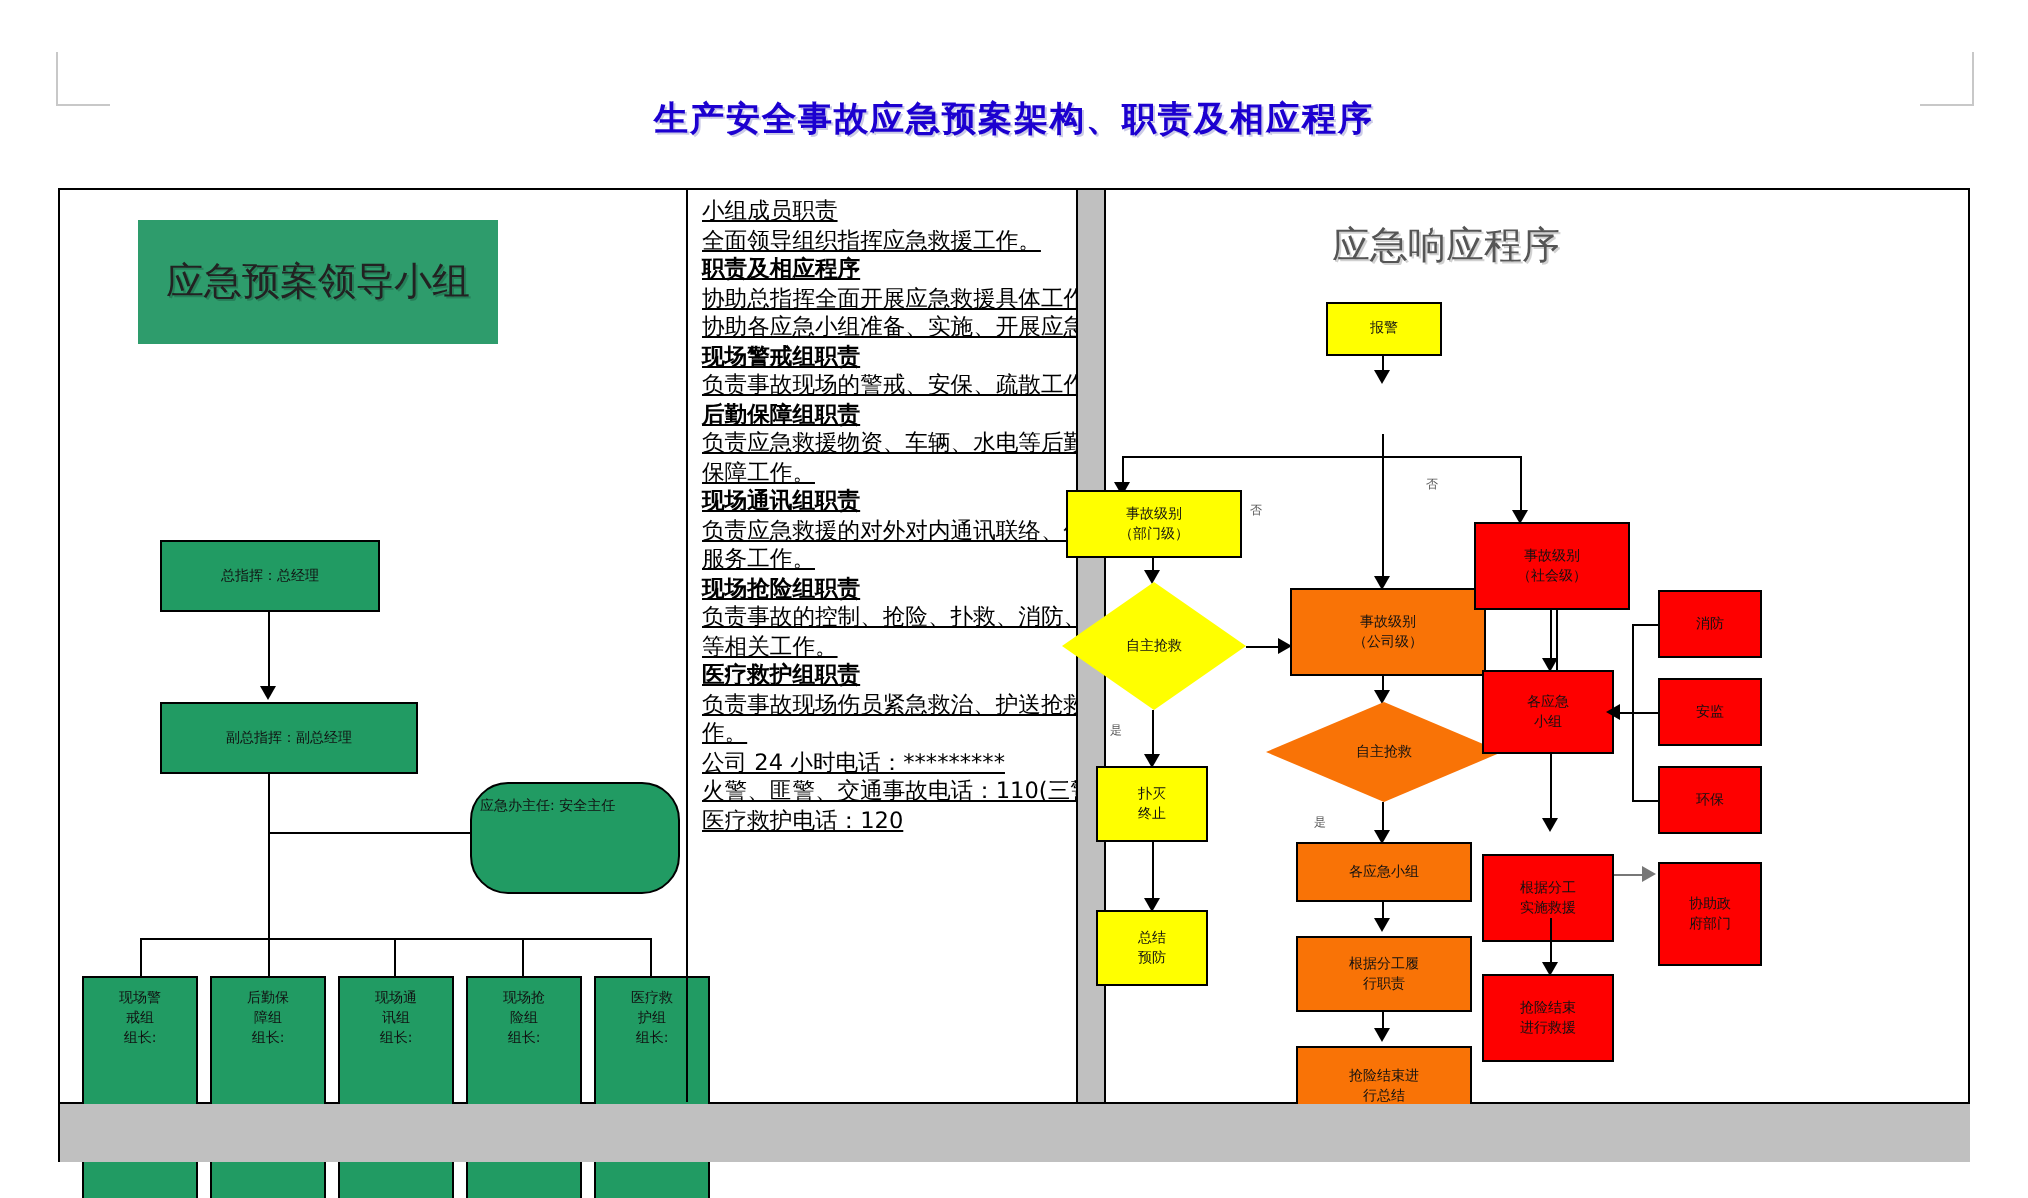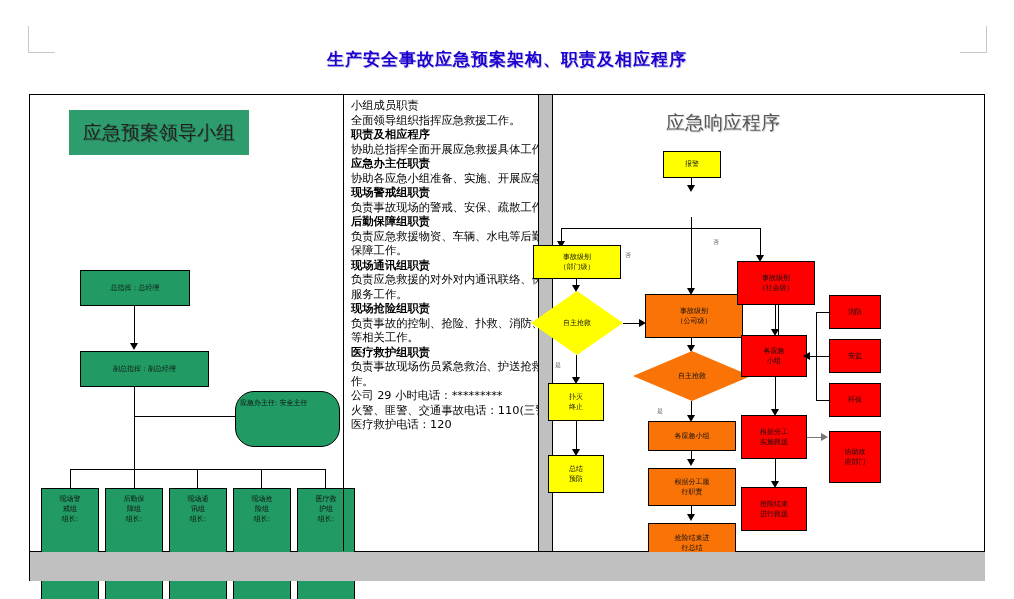--- a/index.html
+++ b/index.html
@@ -61,38 +61,38 @@
   
   .dia{position:absolute;display:flex;align-items:center;justify-content:center;}
   .dia > .dshape{position:absolute;inset:0;clip-path:polygon(50% 0,100% 50%,50% 100%,0 50%);}
   .dia > .dtxt{position:relative;font-size:7px;color:#111;z-index:2;text-align:center;}
 
   .ylabel{position:absolute;font-size:6px;color:#555;}
 
   
   .txtcol{position:absolute;left:2px;top:1px;width:305px;height:454px;overflow:hidden;
     font-size:11.3px;line-height:1.285;color:#000;padding:3px 2px 0 4px;box-sizing:border-box;}
-  .txtcol p{margin:0;}
+  .txtcol p{margin:0;text-decoration:underline;}
   .txtcol p.b{font-weight:bold;}
 </style>
 </head>
 <body>
 
 <div id="page">
 
   <div class="mark tl"></div>
   <div class="mark tr"></div>
 
   <div class="doc-title">生产安全事故应急预案架构、职责及相应程序</div>
 
   <div class="table-outer">
 
     <div class="col left">
 
-      <div class="hdr-green" style="left:39px;top:15px;width:180px;height:45px;">应急预案领导小组</div>
+      <div class="hdr-green" style="left:39px;top:15px;width:180px;height:62px;">应急预案领导小组</div>
 
       <div class="node green" style="left:50px;top:175px;width:110px;height:36px;">总指挥：总经理</div>
       <div class="ln v" style="left:104px;top:211px;height:40px;"></div>
       <div class="arw down" style="left:100px;top:248px;"></div>
 
       <div class="node green" style="left:50px;top:256px;width:129px;height:36px;">副总指挥：副总经理</div>
 
       <div class="ln v" style="left:104px;top:292px;height:82px;"></div>
 
       <div class="ln h" style="left:104px;top:321px;width:101px;"></div>
@@ -122,37 +122,36 @@
 组长:</div>
 
       <div class="subdiv"></div>
 
       <div style="position:absolute;left:315px;top:0;width:194px;height:100%;">
         <div class="txtcol" id="resp-text">
             <p>小组成员职责</p>
             <p>全面领导组织指挥应急救援工作。</p>
             <p class="b">职责及相应程序</p>
             <p>协助总指挥全面开展应急救援具体工作。</p>
-            <p class="b">应急办主任职责</p>
             <p>协助各应急小组准备、实施、开展应急救援</p>
             <p class="b">现场警戒组职责</p>
             <p>负责事故现场的警戒、安保、疏散工作。</p>
             <p class="b">后勤保障组职责</p>
             <p>负责应急救援物资、车辆、水电等后勤支援</p>
             <p>保障工作。</p>
             <p class="b">现场通讯组职责</p>
             <p>负责应急救援的对外对内通讯联络、保障、</p>
             <p>服务工作。</p>
             <p class="b">现场抢险组职责</p>
             <p>负责事故的控制、抢险、扑救、消防、恢复</p>
             <p>等相关工作。</p>
             <p class="b">医疗救护组职责</p>
             <p>负责事故现场伤员紧急救治、护送抢救等工</p>
             <p>作。</p>
-            <p>公司 29 小时电话：*********</p>
+            <p>公司 24 小时电话：*********</p>
             <p>火警、匪警、交通事故电话：110(三警合一)</p>
             <p>医疗救护电话：120</p>
           </div>
       </div>
     </div>
 
     <div class="col gap"></div>
 
     <div class="col right">
 
@@ -231,21 +230,21 @@
       <div class="node red" style="left:184px;top:166px;width:78px;height:44px;">事故级别
 （社会级）</div>
       <div class="ln v" style="left:222px;top:210px;height:28px;"></div>
       <div class="arw down" style="left:218px;top:234px;"></div>
 
       <div class="node red" style="left:188px;top:240px;width:66px;height:42px;">各应急
 小组</div>
       <div class="ln v" style="left:222px;top:282px;height:36px;"></div>
       <div class="arw down" style="left:218px;top:314px;"></div>
 
-      <div class="node red" style="left:188px;top:320px;width:66px;height:44px;">根据分工
+      <div class="node red" style="left:188px;top:332px;width:66px;height:44px;">根据分工
 实施救援</div>
       <div class="ln v" style="left:222px;top:364px;height:26px;"></div>
       <div class="arw down" style="left:218px;top:386px;"></div>
       <div class="node red" style="left:188px;top:392px;width:66px;height:44px;">抢险结束
 进行救援</div>
 
       <div class="node red" style="left:276px;top:200px;width:52px;height:34px;">消防</div>
       <div class="node red" style="left:276px;top:244px;width:52px;height:34px;">安监</div>
       <div class="node red" style="left:276px;top:288px;width:52px;height:34px;">环保</div>
 

